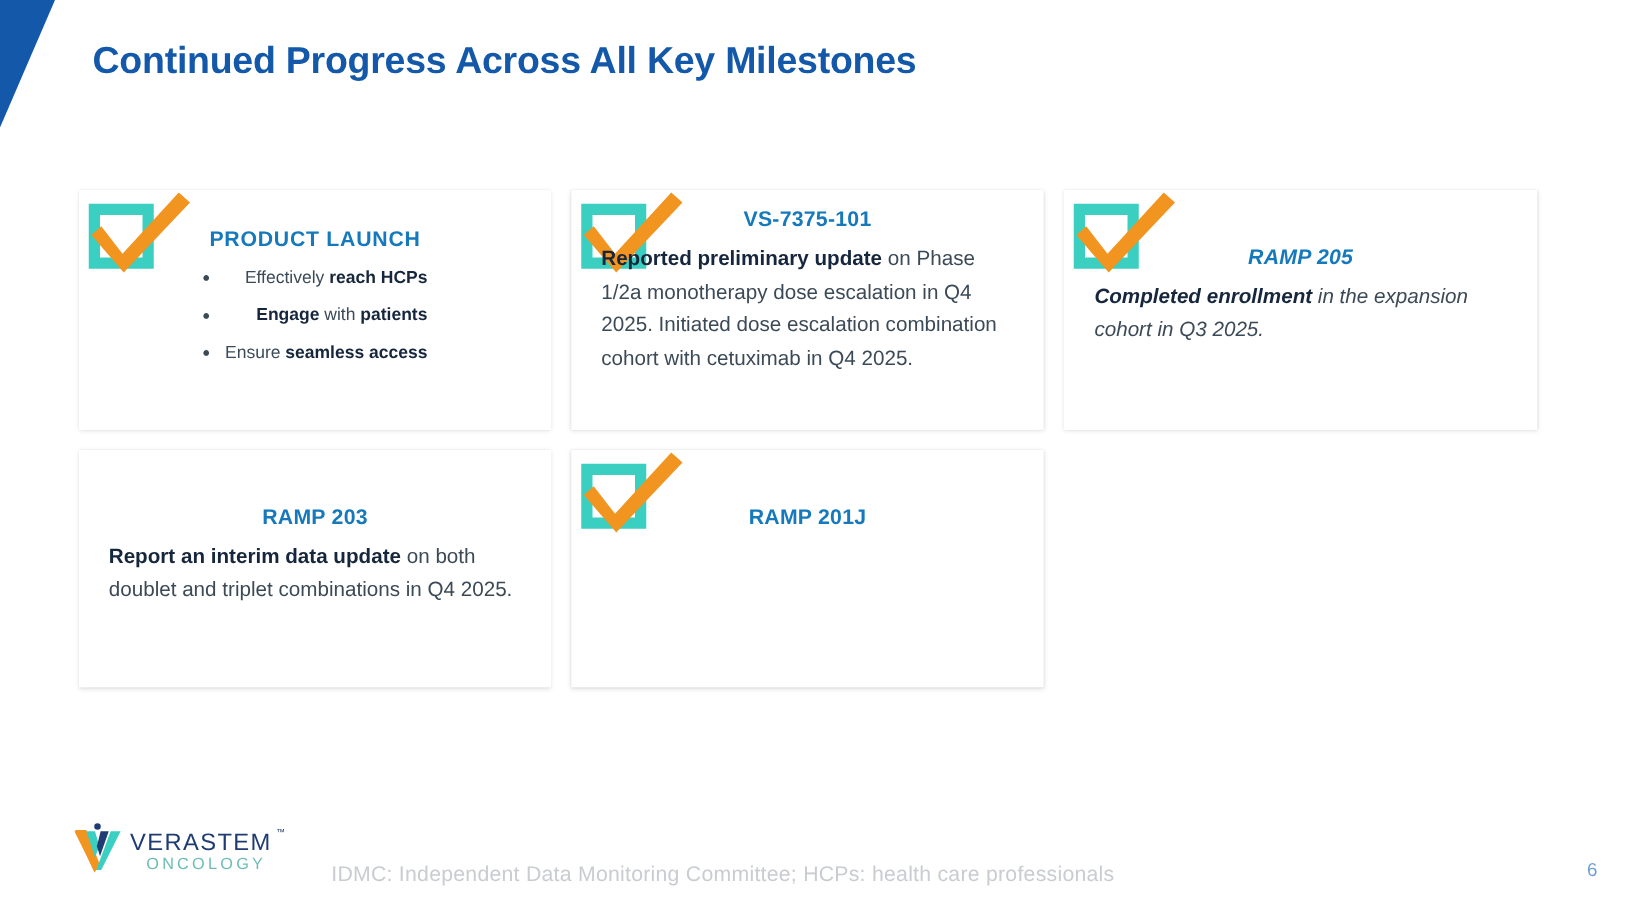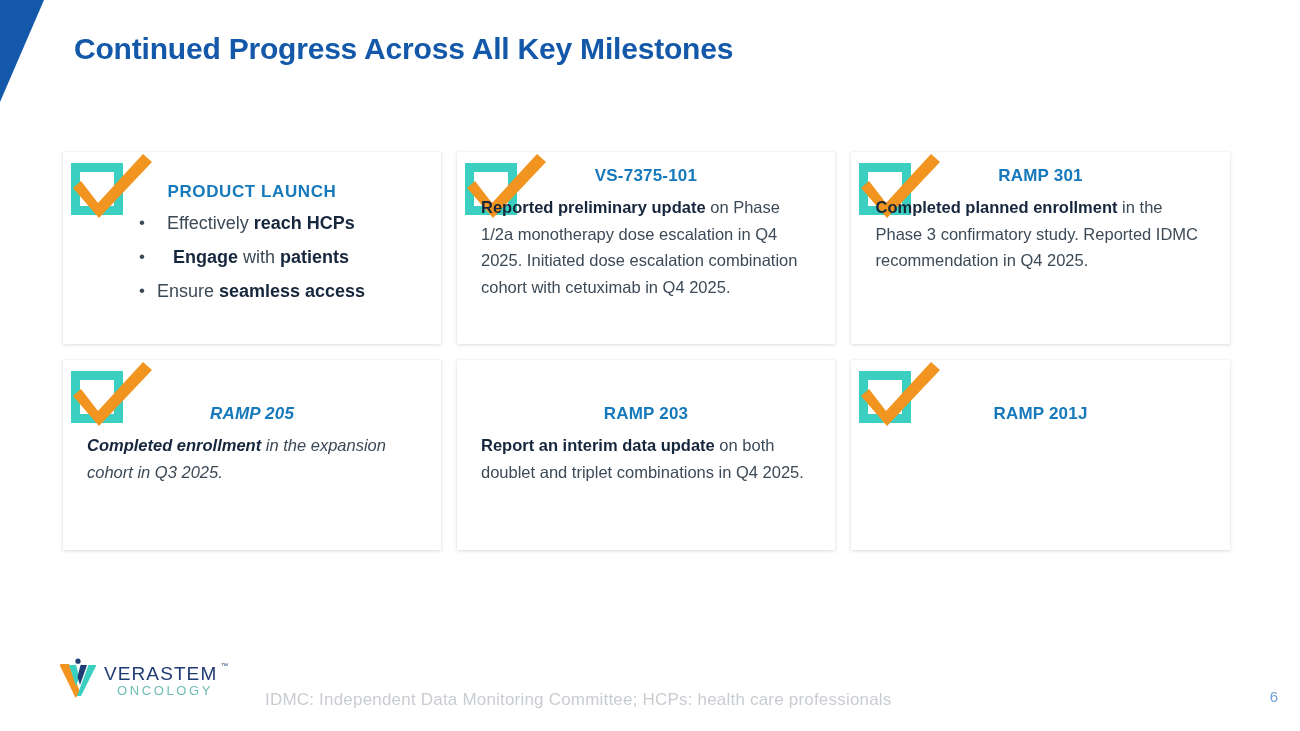--- a/index.html
+++ b/index.html
@@ -79,22 +79,22 @@
     text-align:left;
     line-height:1.60;
     margin:0;
     max-width:330px;
   }
   .card-body b{color:#16263c;font-weight:bold;}
 
   
   .bullets{
     list-style:none;margin:4px 0 0 0;padding:0;
-    font-size:18px;color:#3c4a57;line-height:1.0;
-    text-align:center;
+    font-size:14px;color:#3c4a57;line-height:1.0;
+    text-align:right;
   }
   .bullets li{
     position:relative;
     padding-left:18px;
     margin-bottom:16px;
     white-space:nowrap;
   }
   .bullets li:before{
     content:"\2022";
     position:absolute;left:0;top:0;
@@ -164,33 +164,20 @@
         </div>
       </div>
       <div class="card">
         <div class="check-icon">
           <svg width="86" height="74" viewBox="0 0 86 74">
             <rect x="3" y="17" width="52" height="52" fill="#3ACFC0"></rect>
             <rect x="12" y="26" width="34" height="34" fill="#ffffff"></rect>
             <path d="M13 35 L30 57 L75 8 L84 16 L31 72 L5 42 Z" fill="#F29420"></path>
           </svg>
         </div>
-        <div class="card-inner" style="padding-top: 14px;">
-          <div class="card-title">RAMP 301</div>
-          <p class="card-body"><b>Completed planned enrollment</b> in the Phase 3 confirmatory study. Reported IDMC recommendation in Q4 2025.</p>
-        </div>
-      </div>
-      <div class="card">
-        <div class="check-icon">
-          <svg width="86" height="74" viewBox="0 0 86 74">
-            <rect x="3" y="17" width="52" height="52" fill="#3ACFC0"></rect>
-            <rect x="12" y="26" width="34" height="34" fill="#ffffff"></rect>
-            <path d="M13 35 L30 57 L75 8 L84 16 L31 72 L5 42 Z" fill="#F29420"></path>
-          </svg>
-        </div>
         <div class="card-inner" style="padding-top: 44px; font-style: italic;">
           <div class="card-title">RAMP 205</div>
           <p class="card-body"><b>Completed enrollment</b> in the expansion cohort in Q3 2025.</p>
         </div>
       </div>
       <div class="card">
         <div class="card-inner" style="padding-top: 44px;">
           <div class="card-title">RAMP 203</div>
           <p class="card-body"><b>Report an interim data update</b> on both doublet and triplet combinations in Q4 2025.</p>
         </div>

